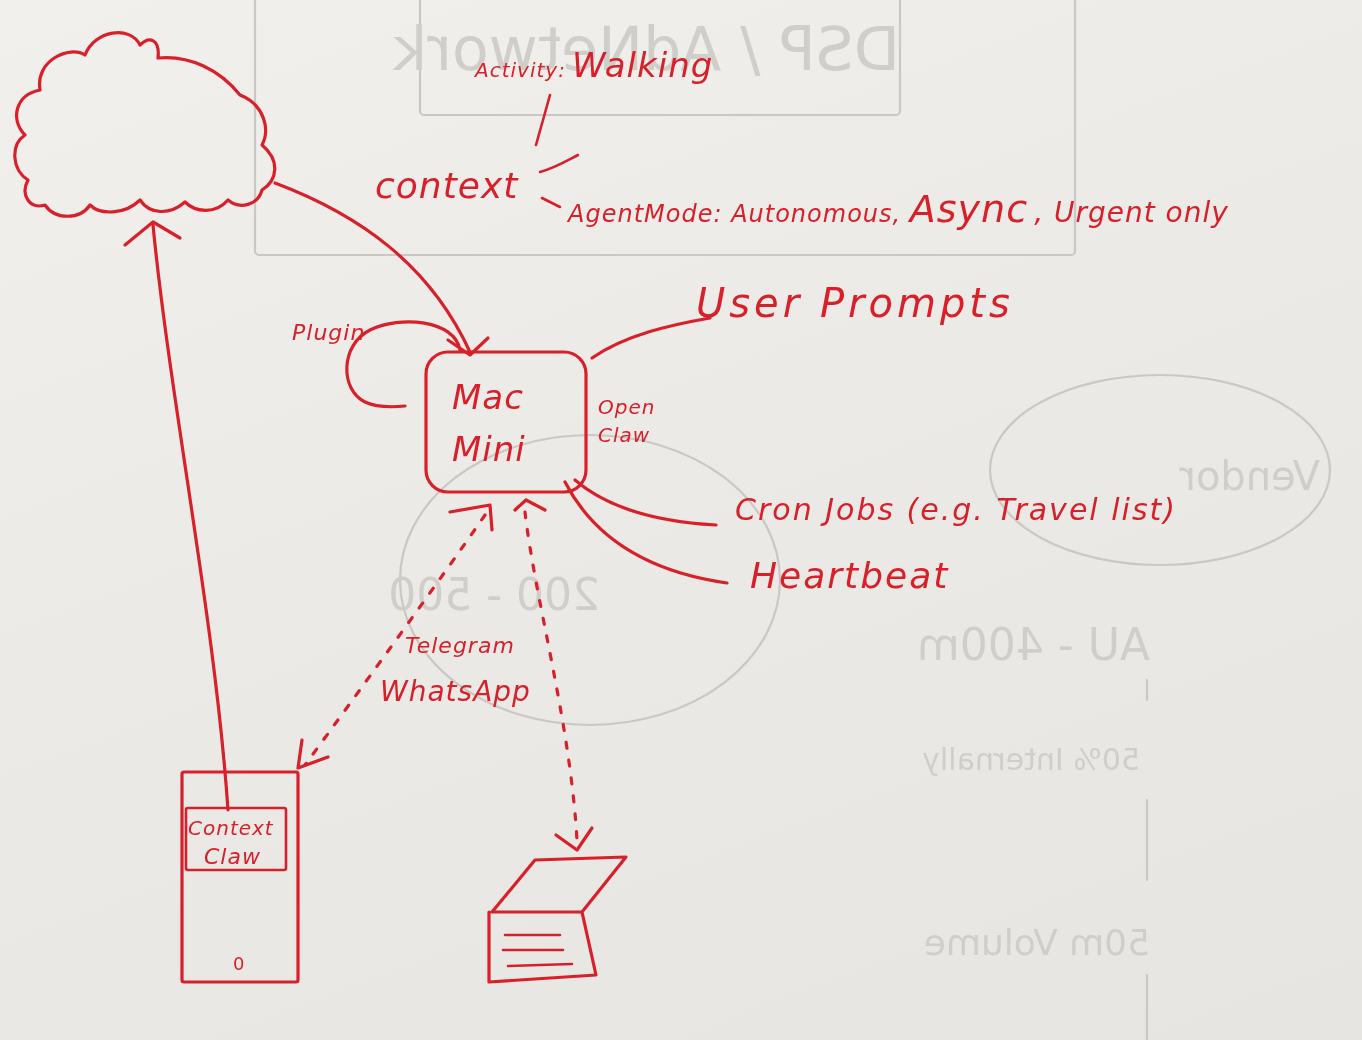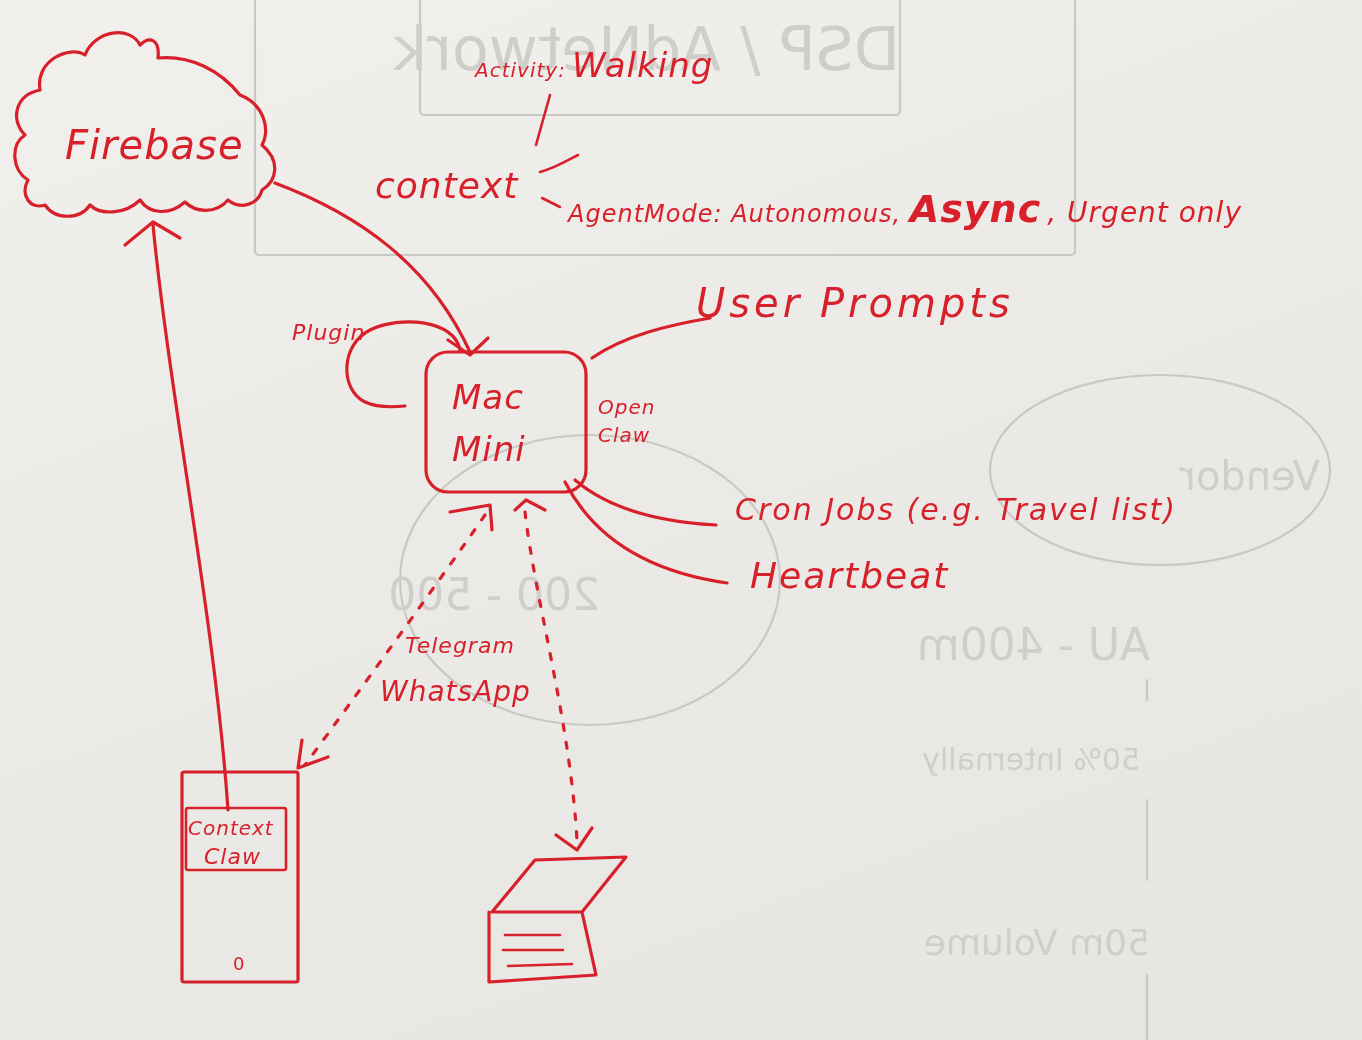--- a/index.html
+++ b/index.html
@@ -79,33 +79,32 @@
     <path class="ink" d="M515,510 L526,500 L545,510"></path>
     <path class="ink" d="M556,835 L577,850 L592,828"></path>
 
     <rect class="ink" x="182" y="772" width="116" height="210" rx="2"></rect>
     <rect class="ink-thin" x="186" y="808" width="100" height="62" rx="2"></rect>
 
     <path class="ink" d="M492,912 L535,860 L626,857 L582,912 Z M489,912 L489,982 L596,975 L582,912"></path>
     <path class="ink-thin" d="M505,935 L560,935 M503,950 L563,950 M508,966 L572,964"></path>
   </svg>
 
-  <div class="lbl hand" style="left:65px; top:125px; font-size:40px;">Firebase</div>
 
   <div class="lbl hand" style="left:375px; top:168px; font-size:36px;">context</div>
 
   <div class="lbl hand" style="left:475px; top:48px;">
     <span style="font-size:20px;">Activity:</span>
     <span style="font-size:34px;">Walking</span>
   </div>
 
 
   <div class="lbl hand" style="left:568px; top:190px;">
     <span style="font-size:24px;">AgentMode: Autonomous</span><span style="font-size:24px;">, </span>
-    <span style="font-size:38px; font-weight:bold;">Async</span>
+    <span style="font-size:38px; font-weight:normal;">Async</span>
     <span style="font-size:28px;">, Urgent only</span>
   </div>
 
   <div class="lbl hand" style="left:292px; top:322px; font-size:22px;">Plugin</div>
 
   <div class="lbl hand" style="left:452px; top:380px; font-size:34px;">Mac</div>
   <div class="lbl hand" style="left:452px; top:432px; font-size:34px;">Mini</div>
 
   <div class="lbl hand" style="left:598px; top:397px; font-size:20px;">Open</div>
   <div class="lbl hand" style="left:598px; top:425px; font-size:20px;">Claw</div>

